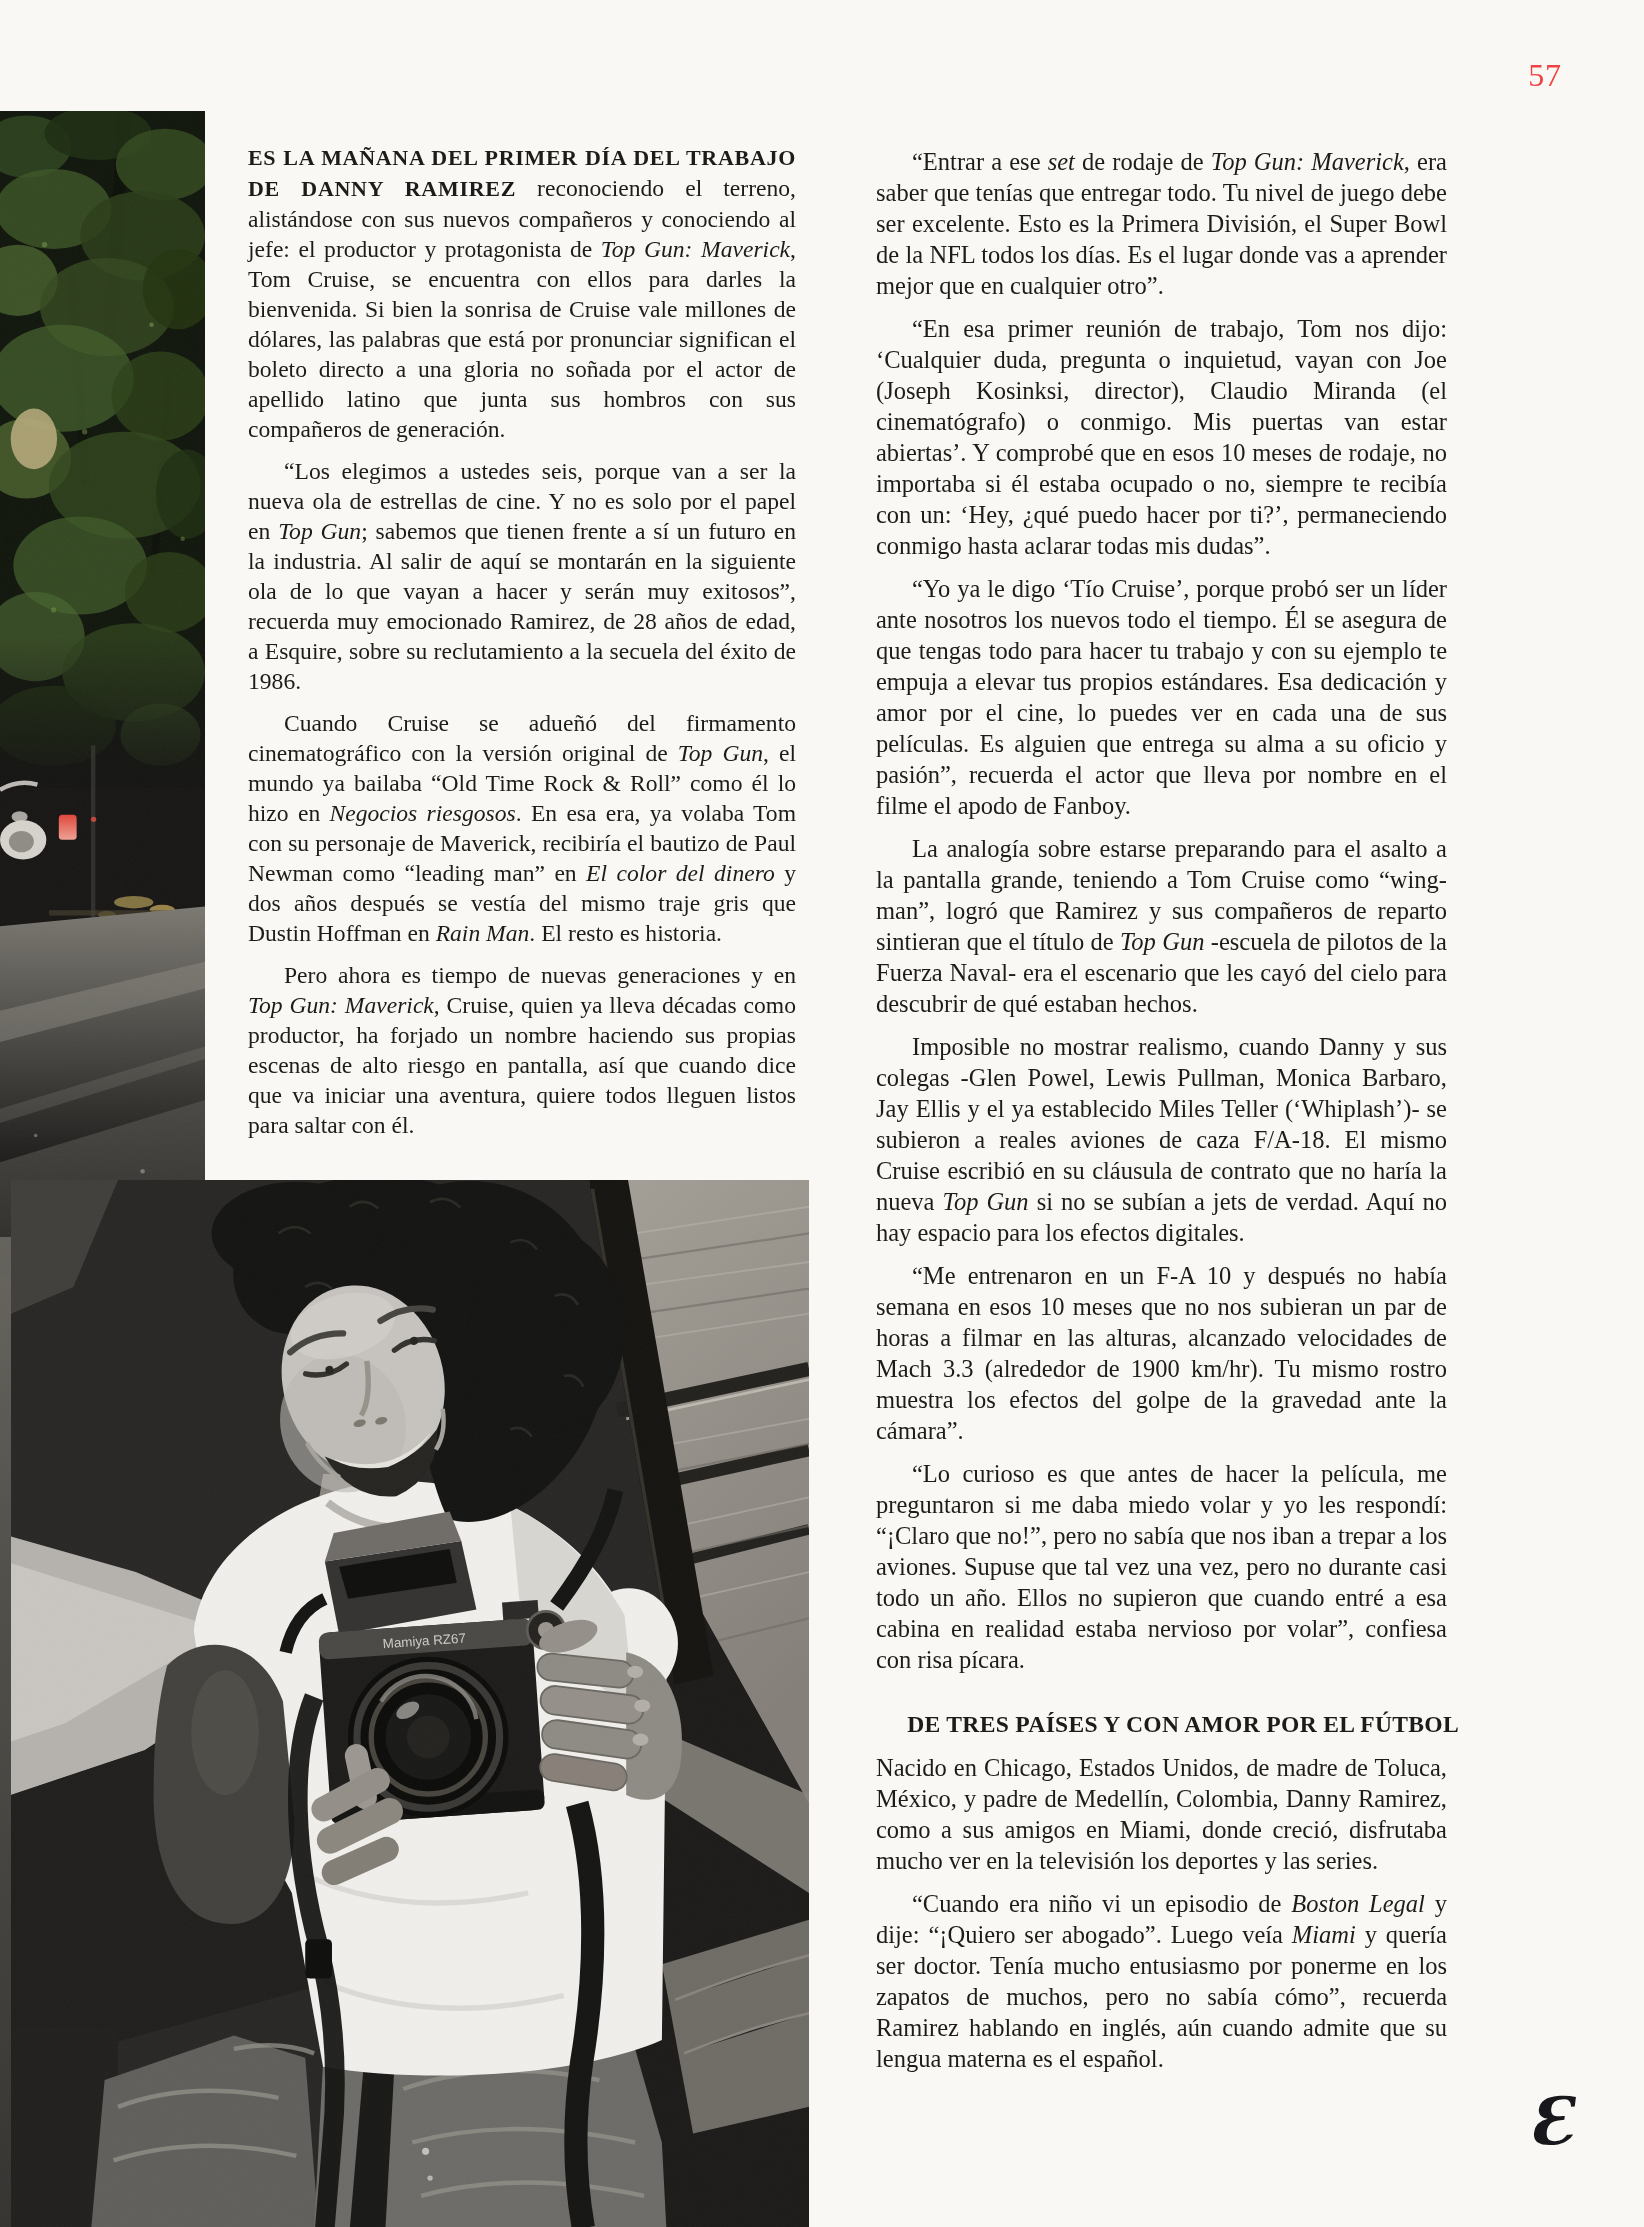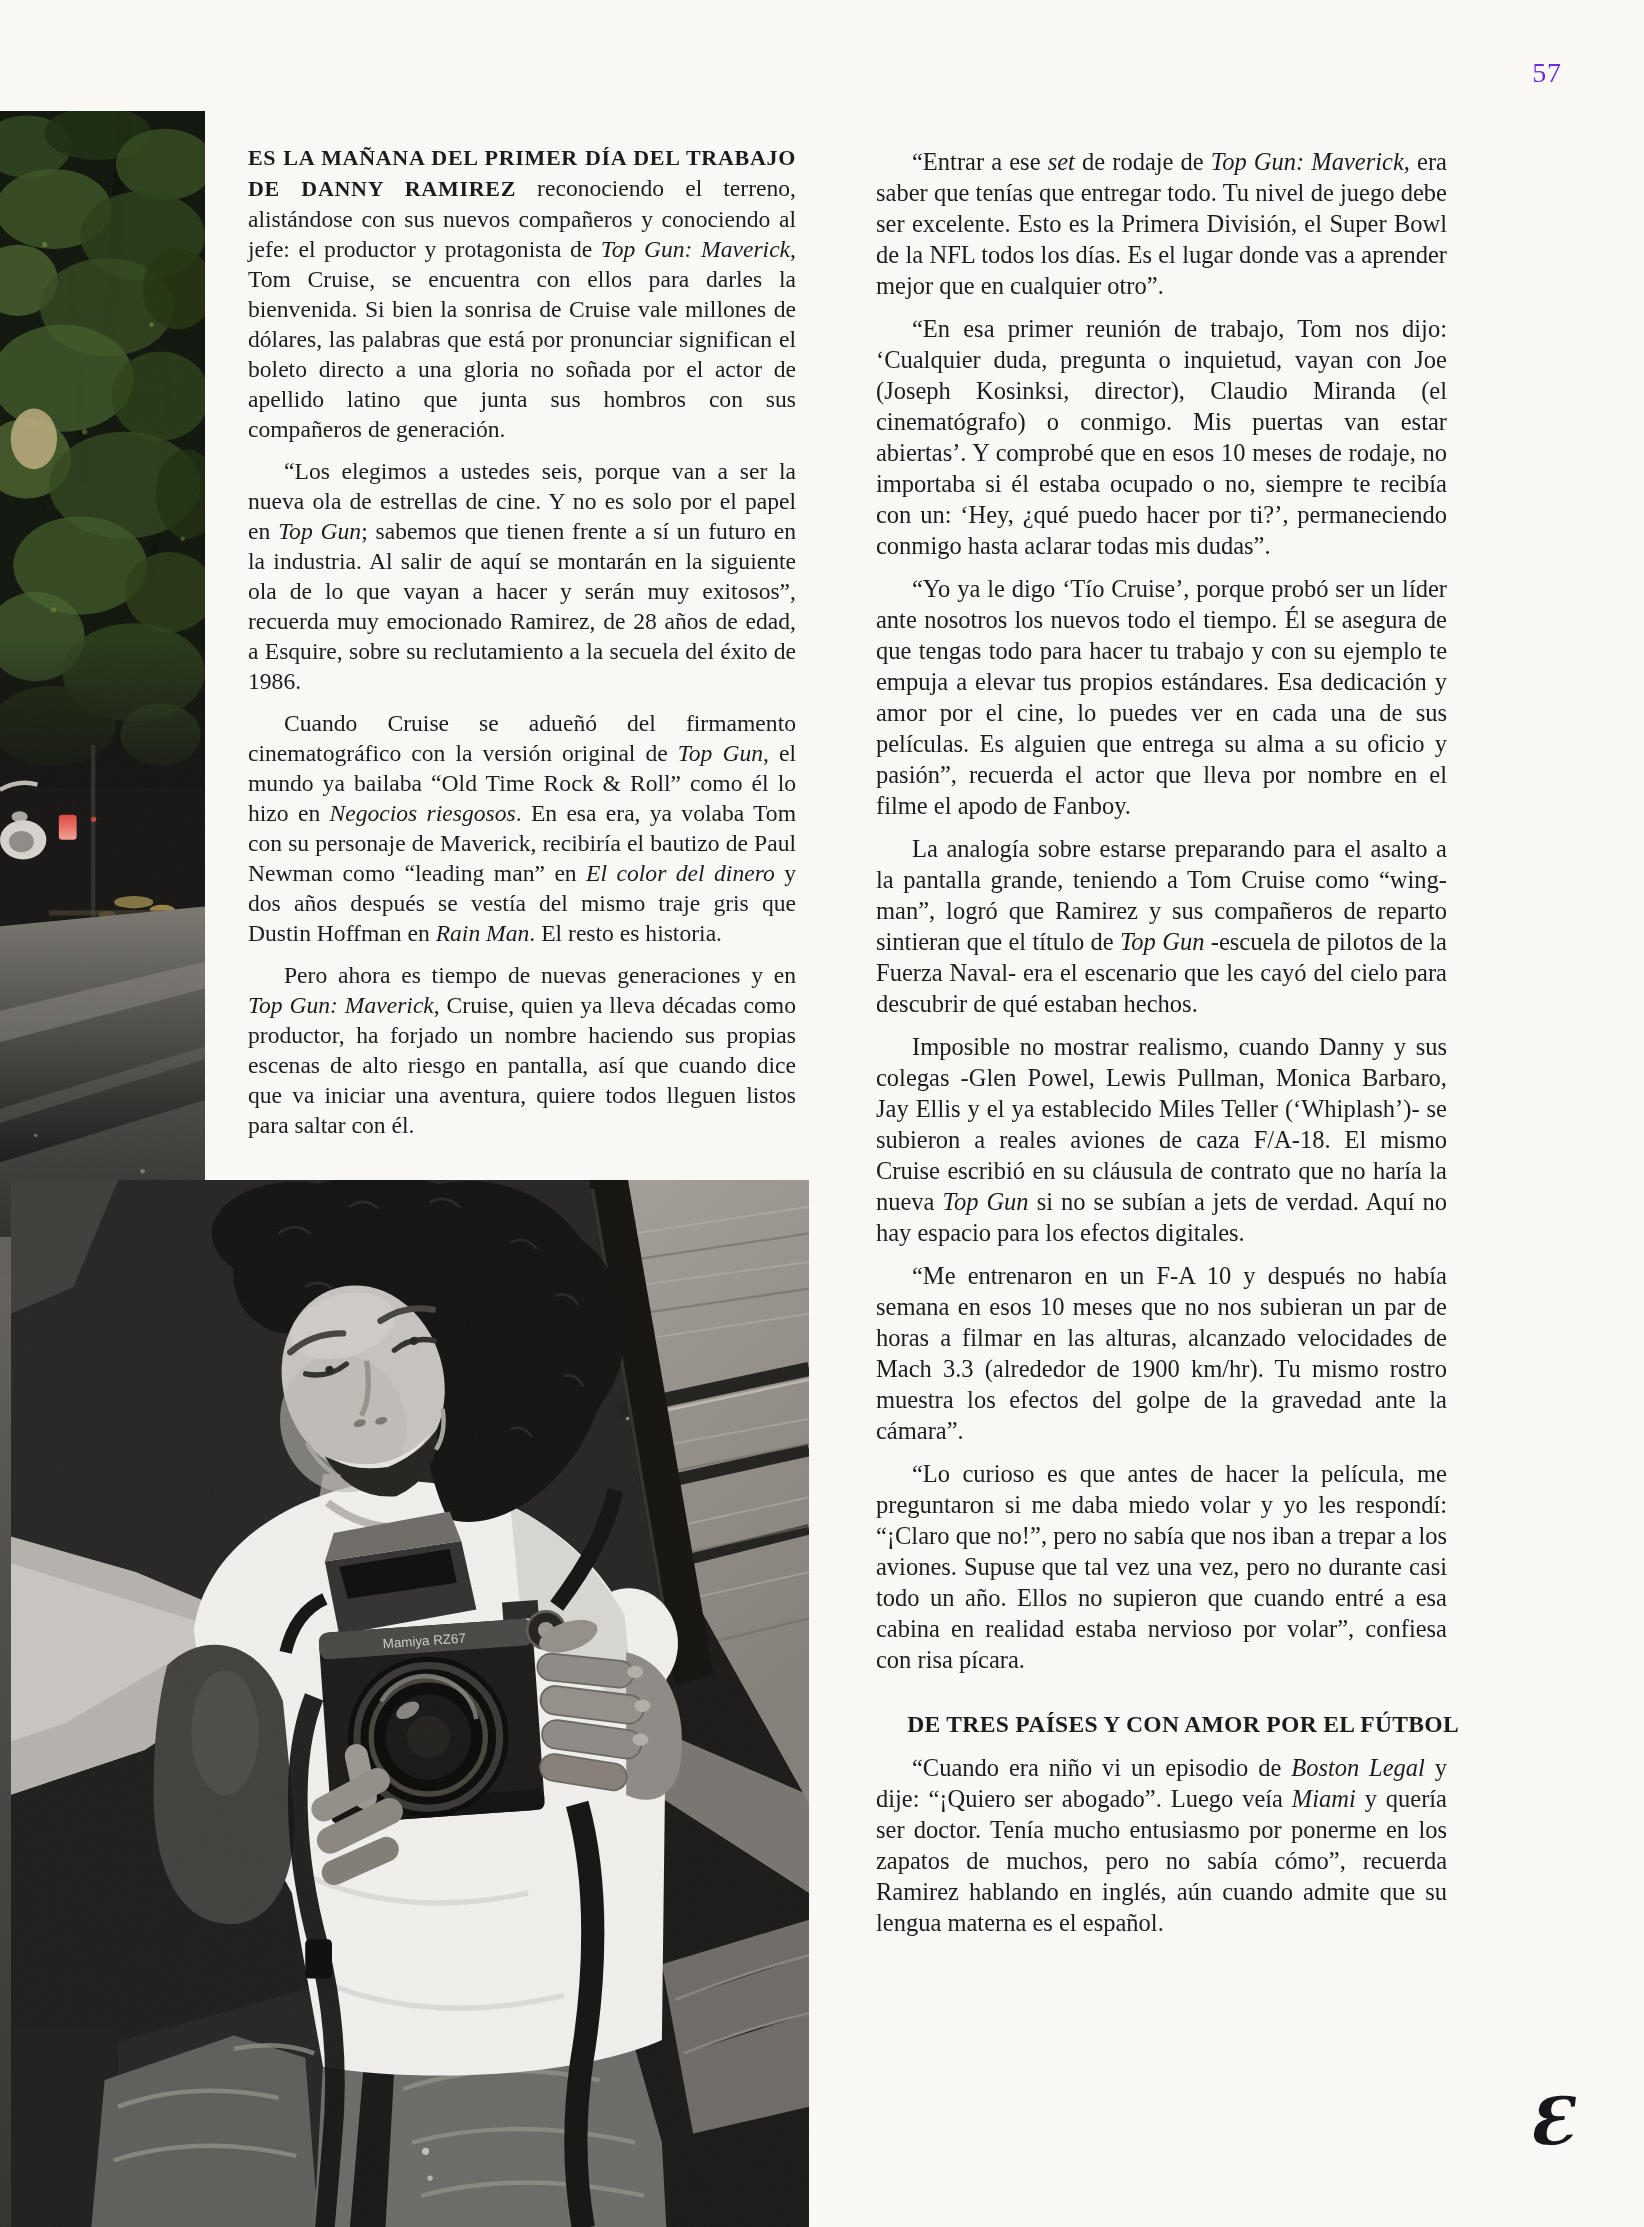--- a/index.html
+++ b/index.html
@@ -3,21 +3,21 @@
 <meta charset="utf-8">
 <style>
   html,body{margin:0;padding:0;background:#e9e7e3;}
   .page{
     position:relative; width:1644px; height:2228px;
     background:#f9f8f5; overflow:hidden;
     font-family:"Liberation Serif", serif; color:#1d1c1a;
   }
   .page-number{
     position:absolute; top:57px; right:82px;
-    font-size:28px; color:#6d28d9; letter-spacing:0.9px;
+    font-size:32px; color:#ef4444; letter-spacing:0.9px;
   }
   .photo-strip{ position:absolute; left:0; top:111px; width:205px; height:2116px; }
   .portrait{ position:absolute; left:10.7px; top:1180px; width:798px; height:1048px; }
   .photo-strip svg,.portrait svg{ display:block; width:100%; height:100%; }
   .col{ text-align:justify; }
   .col p{ margin:12px; text-indent:36px; }
   .col p.first{ text-indent:0; }
   .col-left{
     position:absolute; left:236px; top:130px; width:572px;
     font-size:23.6px; line-height:30px;
@@ -307,20 +307,21 @@
 
   <div class="col col-right">
     <p>“Entrar a ese <i>set</i> de rodaje de <i>Top Gun: Maverick</i>, era saber que tenías que entregar todo. Tu nivel de juego debe ser excelente. Esto es la Primera División, el Super Bowl de la NFL todos los días. Es el lugar donde vas a aprender mejor que en cualquier otro”.</p>
     <p>“En esa primer reunión de trabajo, Tom nos dijo: ‘Cualquier duda, pregunta o inquietud, vayan con Joe (Joseph Kosinksi, director), Claudio Miranda (el cinematógrafo) o conmigo. Mis puertas van estar abiertas’. Y comprobé que en esos 10 meses de rodaje, no importaba si él estaba ocupado o no, siempre te recibía con un: ‘Hey, ¿qué puedo hacer por ti?’, permaneciendo conmigo hasta aclarar todas mis dudas”.</p>
     <p>“Yo ya le digo ‘Tío Cruise’, porque probó ser un líder ante nosotros los nuevos todo el tiempo. Él se asegura de que tengas todo para hacer tu trabajo y con su ejemplo te empuja a elevar tus propios estándares. Esa dedicación y amor por el cine, lo puedes ver en cada una de sus películas. Es alguien que entrega su alma a su oficio y pasión”, recuerda el actor que lleva por nombre en el filme el apodo de Fanboy.</p>
     <p>La analogía sobre estarse preparando para el asalto a la pantalla grande, teniendo a Tom Cruise como “wing-man”, logró que Ramirez y sus compañeros de reparto sintieran que el título de <i>Top Gun</i> -escuela de pilotos de la Fuerza Naval- era el escenario que les cayó del cielo para descubrir de qué estaban hechos.</p>
     <p>Imposible no mostrar realismo, cuando Danny y sus colegas -Glen Powel, Lewis Pullman, Monica Barbaro, Jay Ellis y el ya establecido Miles Teller (‘Whiplash’)- se subieron a reales aviones de caza F/A-18. El mismo Cruise escribió en su cláusula de contrato que no haría la nueva <i>Top Gun</i> si no se subían a jets de verdad. Aquí no hay espacio para los efectos digitales.</p>
     <p>“Me entrenaron en un F-A 10 y después no había semana en esos 10 meses que no nos subieran un par de horas a filmar en las alturas, alcanzado velocidades de Mach 3.3 (alrededor de 1900 km/hr). Tu mismo rostro muestra los efectos del golpe de la gravedad ante la cámara”.</p>
     <p>“Lo curioso es que antes de hacer la película, me preguntaron si me daba miedo volar y yo les respondí: “¡Claro que no!”, pero no sabía que nos iban a trepar a los aviones. Supuse que tal vez una vez, pero no durante casi todo un año. Ellos no supieron que cuando entré a esa cabina en realidad estaba nervioso por volar”, confiesa con risa pícara.</p>
     <h3 class="section-heading">DE TRES PAÍSES Y CON AMOR POR EL FÚTBOL</h3>
+    <p class="first">Nacido en Chicago, Estados Unidos, de madre de Toluca, México, y padre de Medellín, Colombia, Danny Ramirez, como a sus amigos en Miami, donde creció, disfrutaba mucho ver en la televisión los deportes y las series.</p>
     <p>“Cuando era niño vi un episodio de <i>Boston Legal</i> y dije: “¡Quiero ser abogado”. Luego veía <i>Miami</i> y quería ser doctor. Tenía mucho entusiasmo por ponerme en los zapatos de muchos, pero no sabía cómo”, recuerda Ramirez hablando en inglés, aún cuando admite que su lengua materna es el español.</p>
   </div>
 
   <div class="brand">
     <svg viewBox="0 0 92 84">
       <text x="50" y="64" text-anchor="middle" font-family="DejaVu Serif, serif" font-style="italic" font-weight="bold" font-size="72" fill="#17171c" transform="rotate(-4 50 64)">Ɛ</text>
     </svg>
   </div>
 
 </div>

